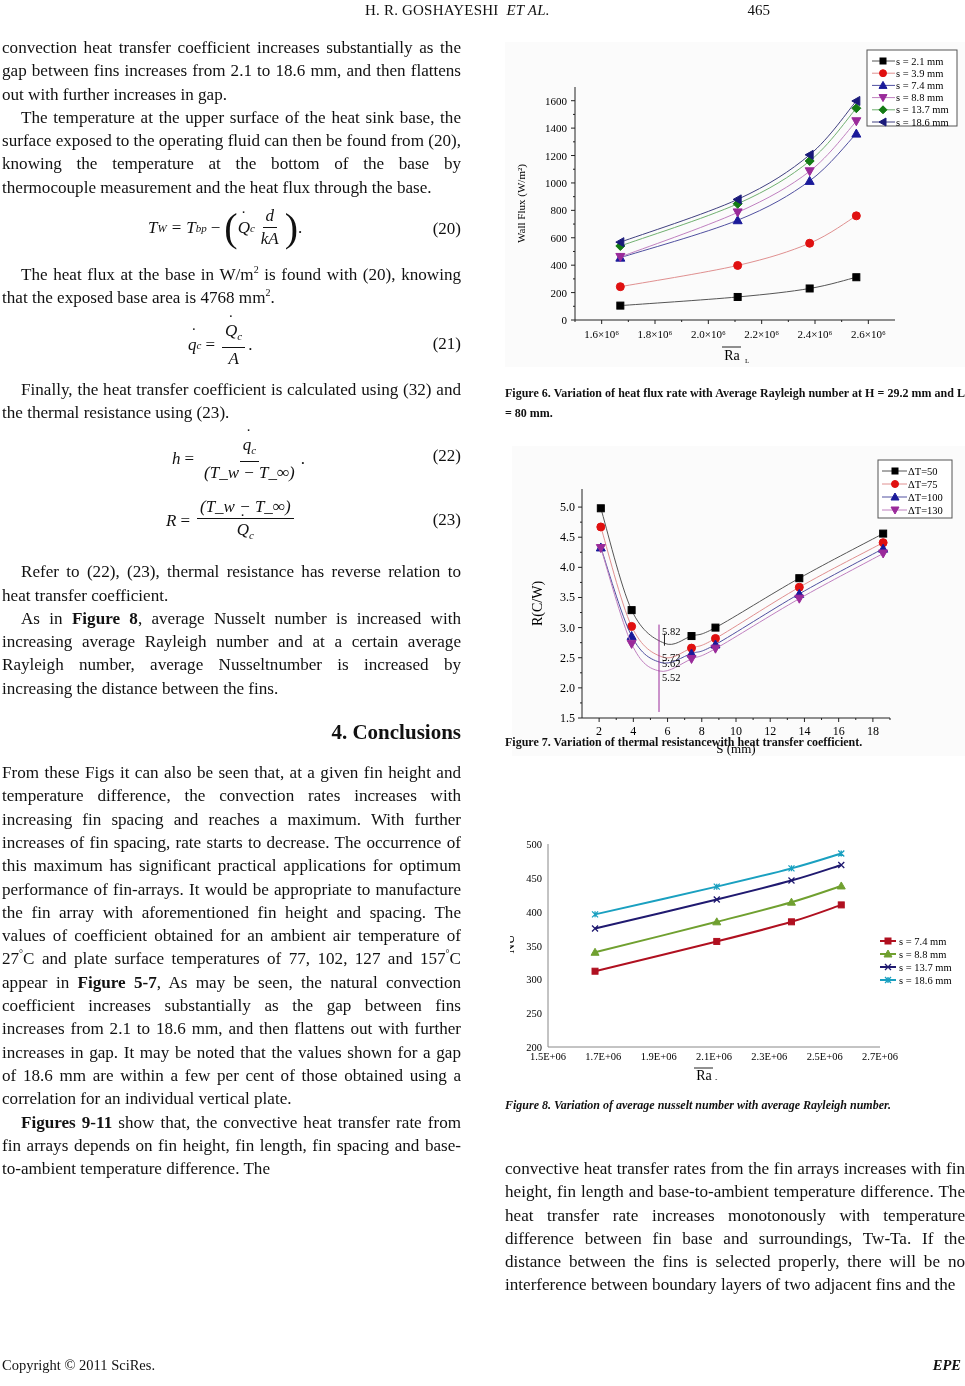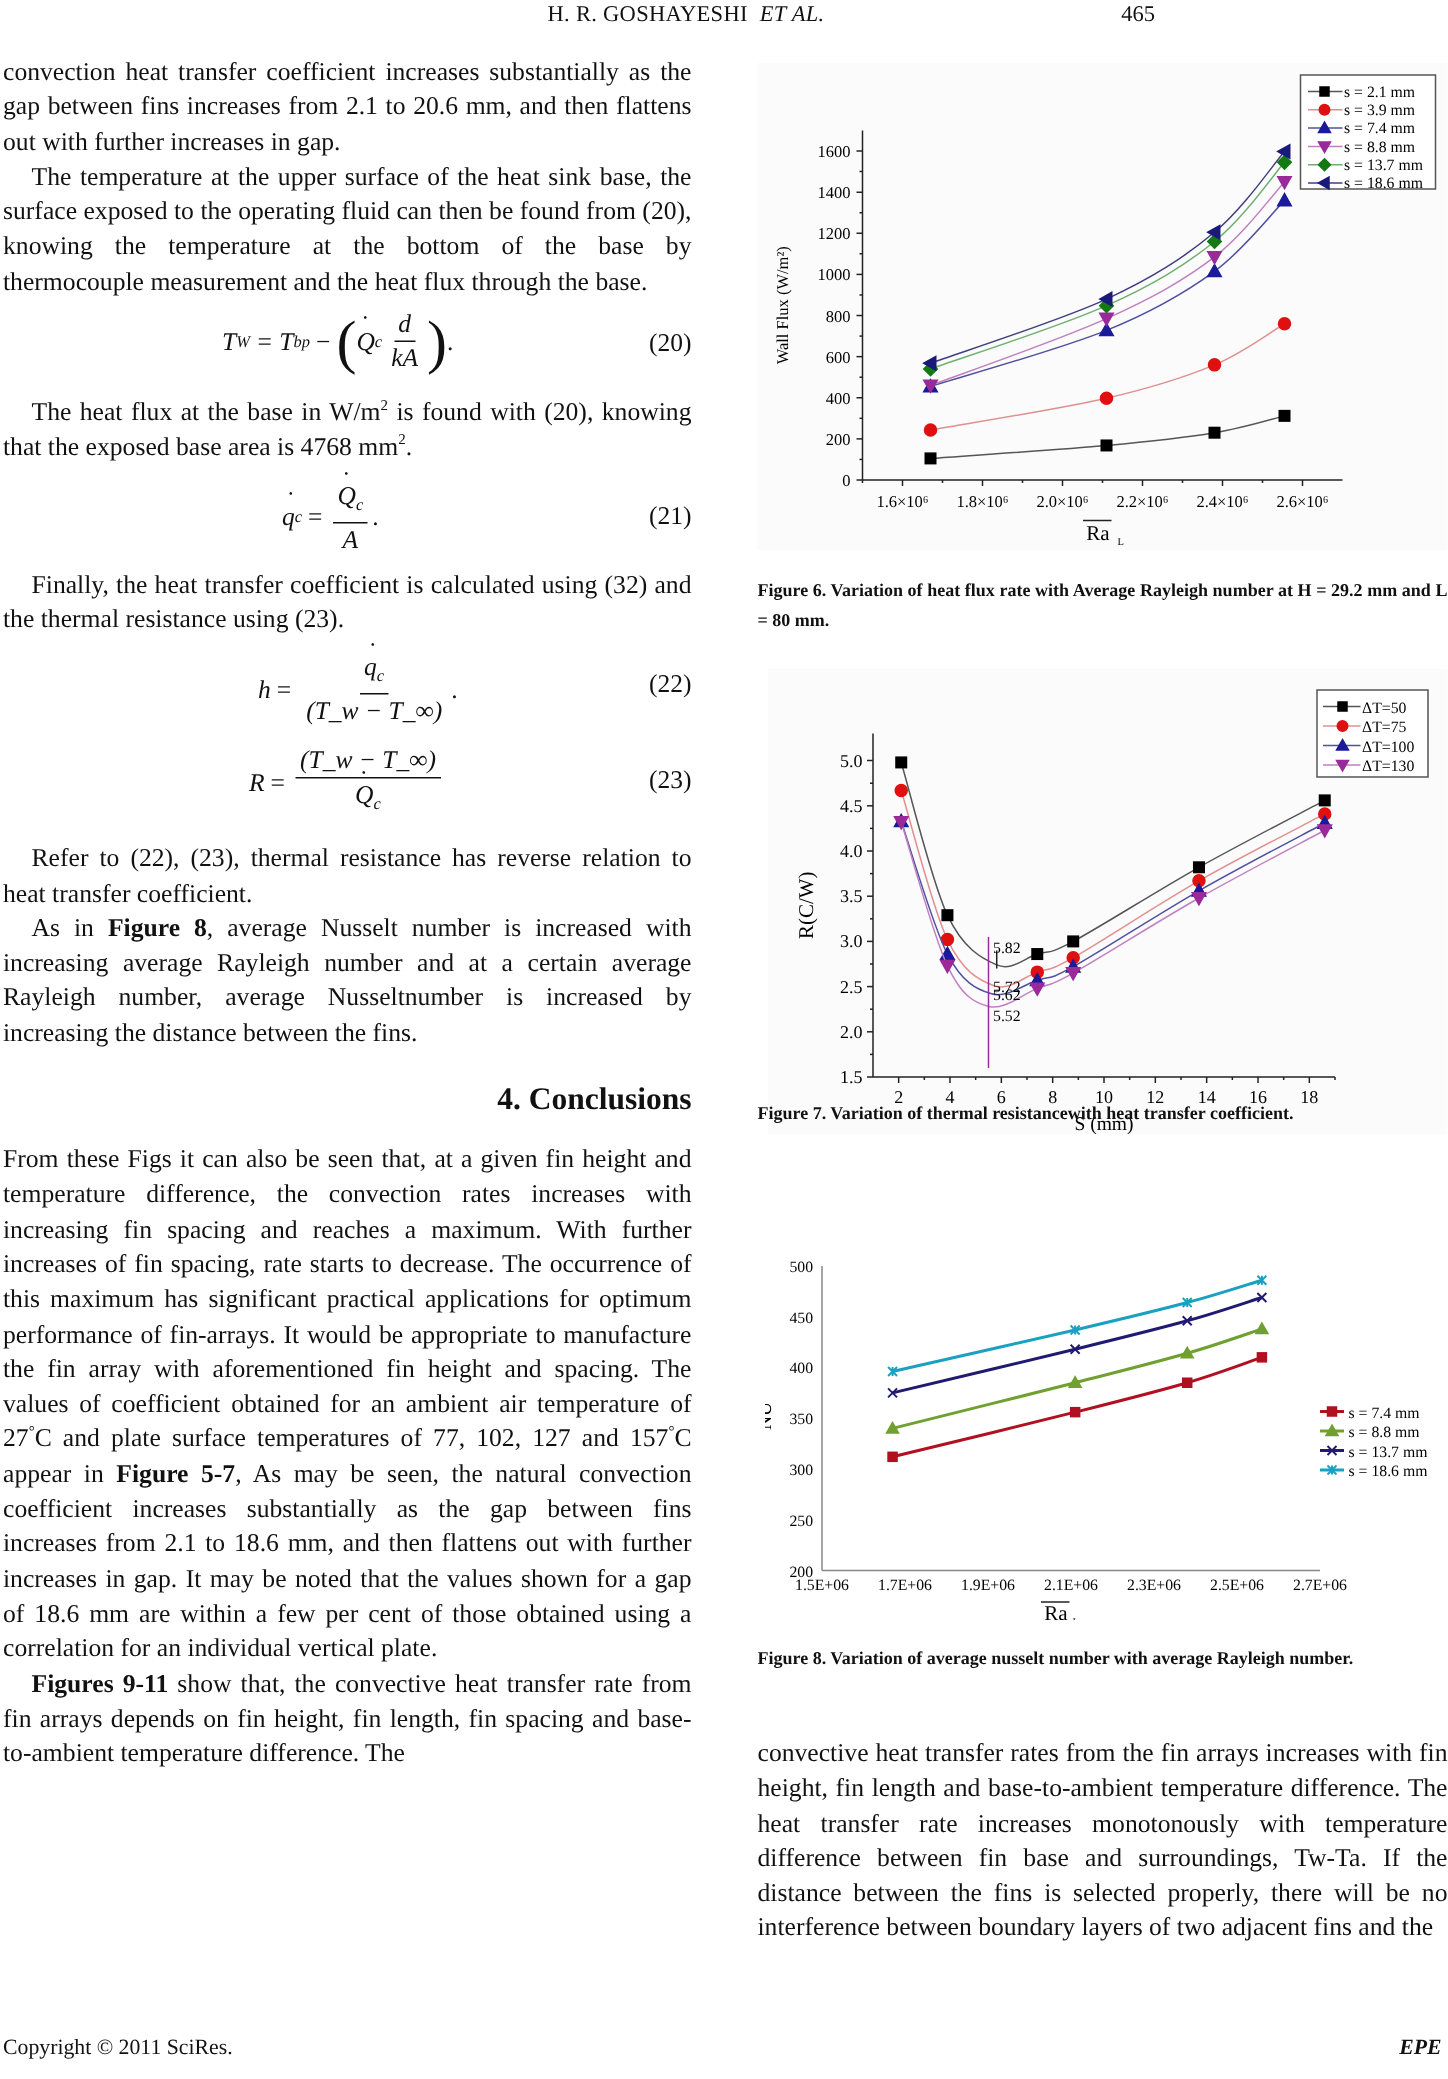--- a/index.html
+++ b/index.html
@@ -34,21 +34,21 @@
 </style>
 </head>
 <body>
 
 <div class="header">
   <span class="running"><span>H. R. GOSHAYESHI</span><i>ET AL.</i></span>
   <span class="page">465</span>
 </div>
 
 <div class="col left">
-  <p>convection heat transfer coefficient increases substantially as the gap between fins increases from 2.1 to 20.6 mm, and then flattens out with further increases in gap.</p>
+  <p>convection heat transfer coefficient increases substantially as the gap between fins increases from 2.1 to 18.6 mm, and then flattens out with further increases in gap.</p>
   <p class="ind">The temperature at the upper surface of the heat sink base, the surface exposed to the operating fluid can then be found from (20), knowing the temperature at the bottom of the base by thermocouple measurement and the heat flux through the base.</p>
 
   <div class="eq" style="height:64px;">
     <div class="body" style="left:146px; top:6px;">
       <span>T</span>
         <span class="sub">W</span>
       <span style="font-style:normal; margin:0 5px;">=</span>
       <span>T</span>
         <span class="sub">bp</span>
       <span style="font-style:normal; margin:0 4px;">−</span>
@@ -385,21 +385,21 @@
         <text x="389" y="122" font-size="10.5">s = 8.8 mm</text>
         <line x1="370" y1="131" x2="386" y2="131" stroke="#201a70" stroke-width="2"></line>
         <path d="M375,128L381,134M375,134L381,128" stroke="#201a70" stroke-width="1.3" fill="none"></path>
         <text x="389" y="135" font-size="10.5">s = 13.7 mm</text>
         <line x1="370" y1="144" x2="386" y2="144" stroke="#1aa0c0" stroke-width="2"></line>
         <path d="M375,141L381,147M375,147L381,141M378,141L378,147" stroke="#1aa0c0" stroke-width="1.3" fill="none"></path>
         <text x="389" y="148" font-size="10.5">s = 18.6 mm</text>
       </g>
     </svg>
 </div>
-<div class="caption" style="position:absolute; left:505px; top:1095px; width:460px;">Figure 8. Variation of average nusselt number with average Rayleigh number.</div>
+<div class="caption" style="position:absolute; left:505px; top:1095px; width:460px;font-style:italic;">Figure 8. Variation of average nusselt number with average Rayleigh number.</div>
 
 <div class="col" style="left:505px; top:1157px; width:460px;">
   <p>convective heat transfer rates from the fin arrays increases with fin height, fin length and base-to-ambient temperature difference. The heat transfer rate increases monotonously with temperature difference between fin base and surroundings, Tw-Ta. If the distance between the fins is selected properly, there will be no interference between boundary layers of two adjacent fins and the</p>
 </div>
 
 <div class="footer">
   <span>Copyright © 2011 SciRes.</span>
   <span class="right-f">EPE</span>
 </div>
 

